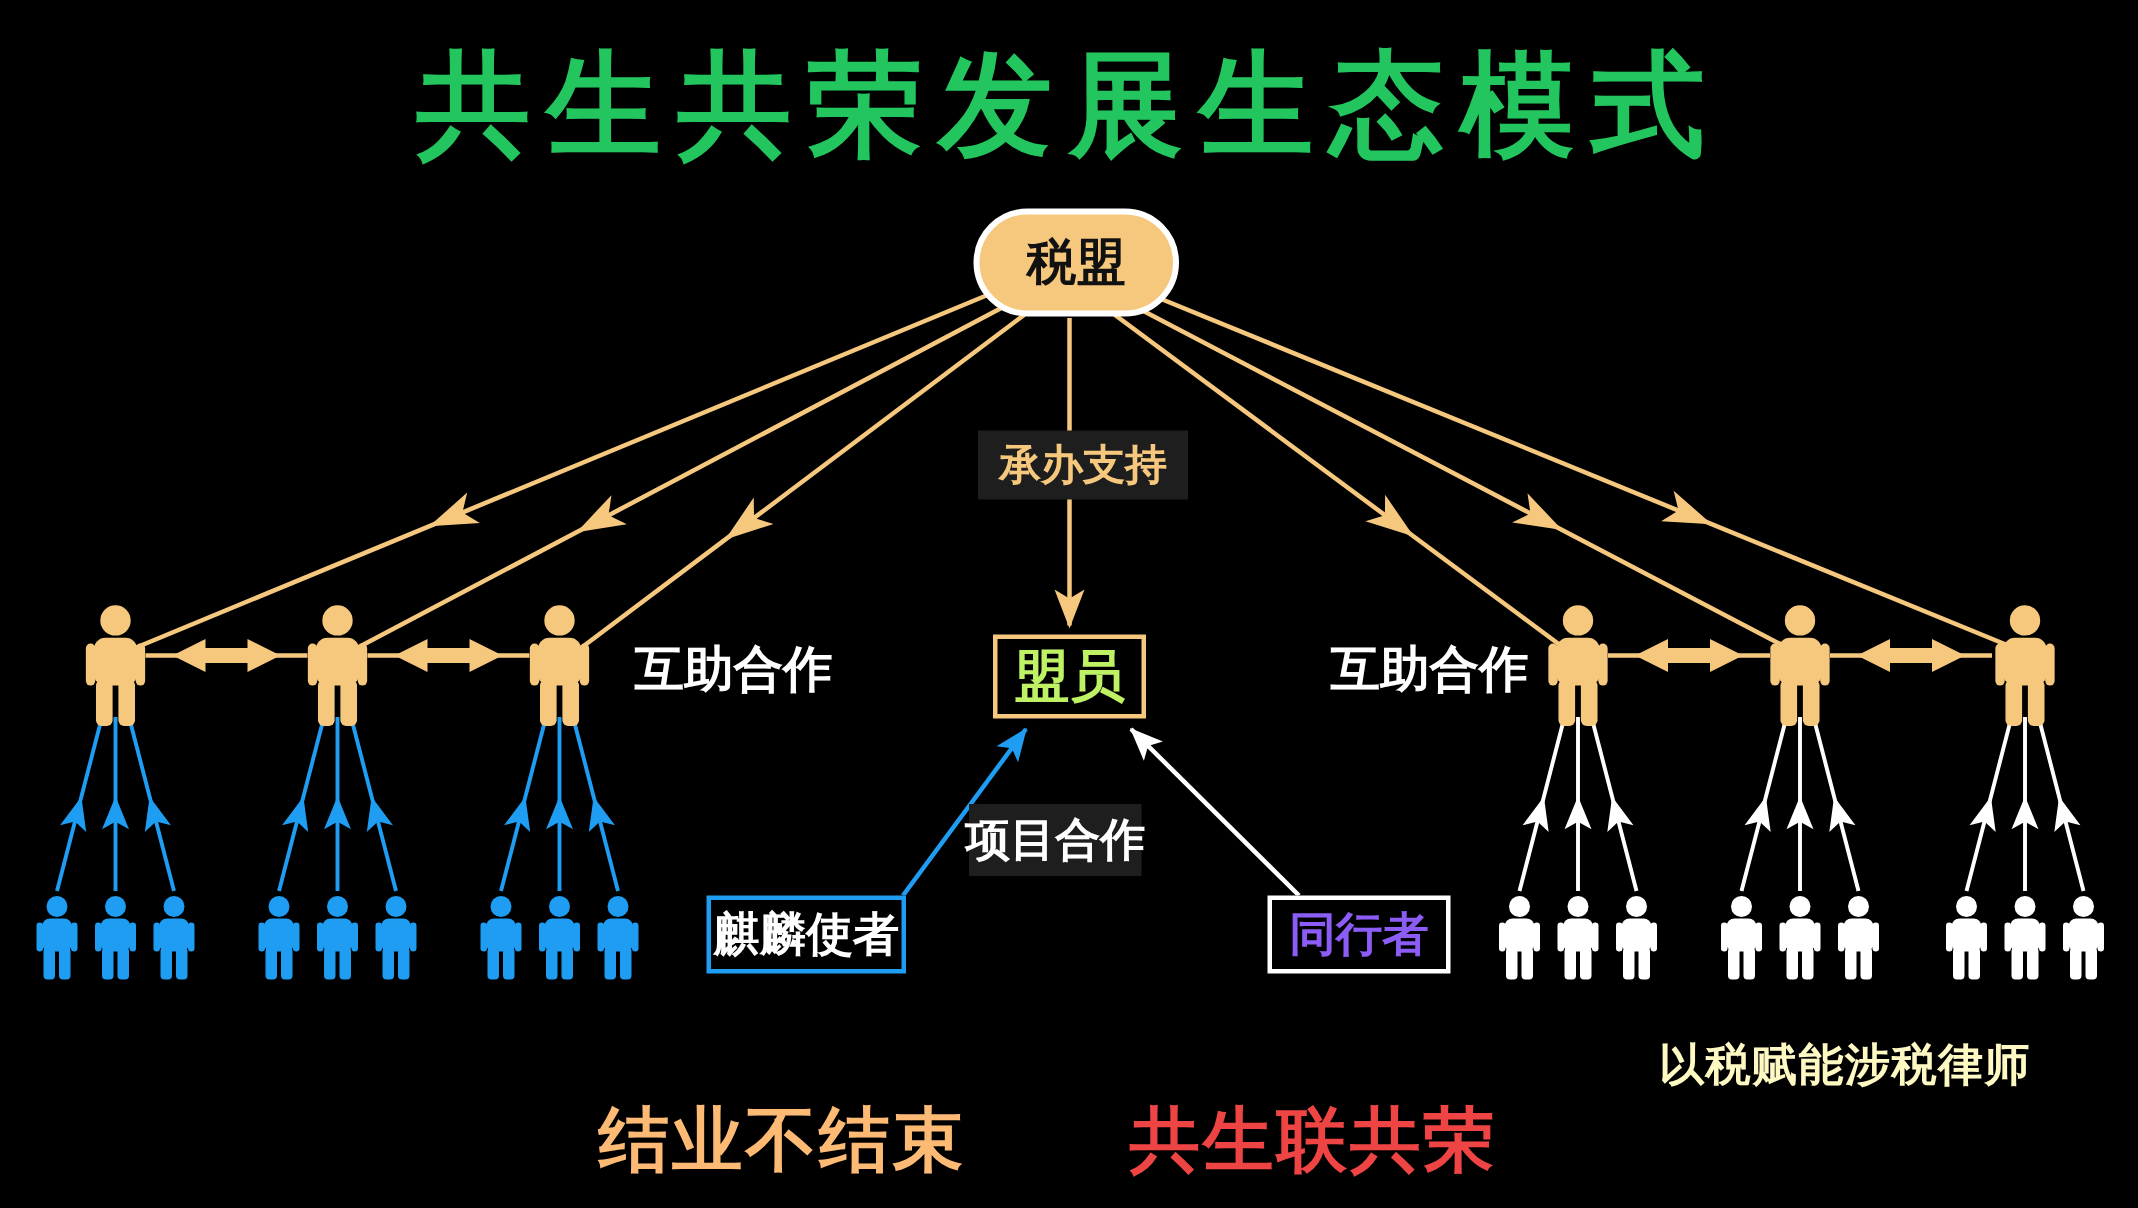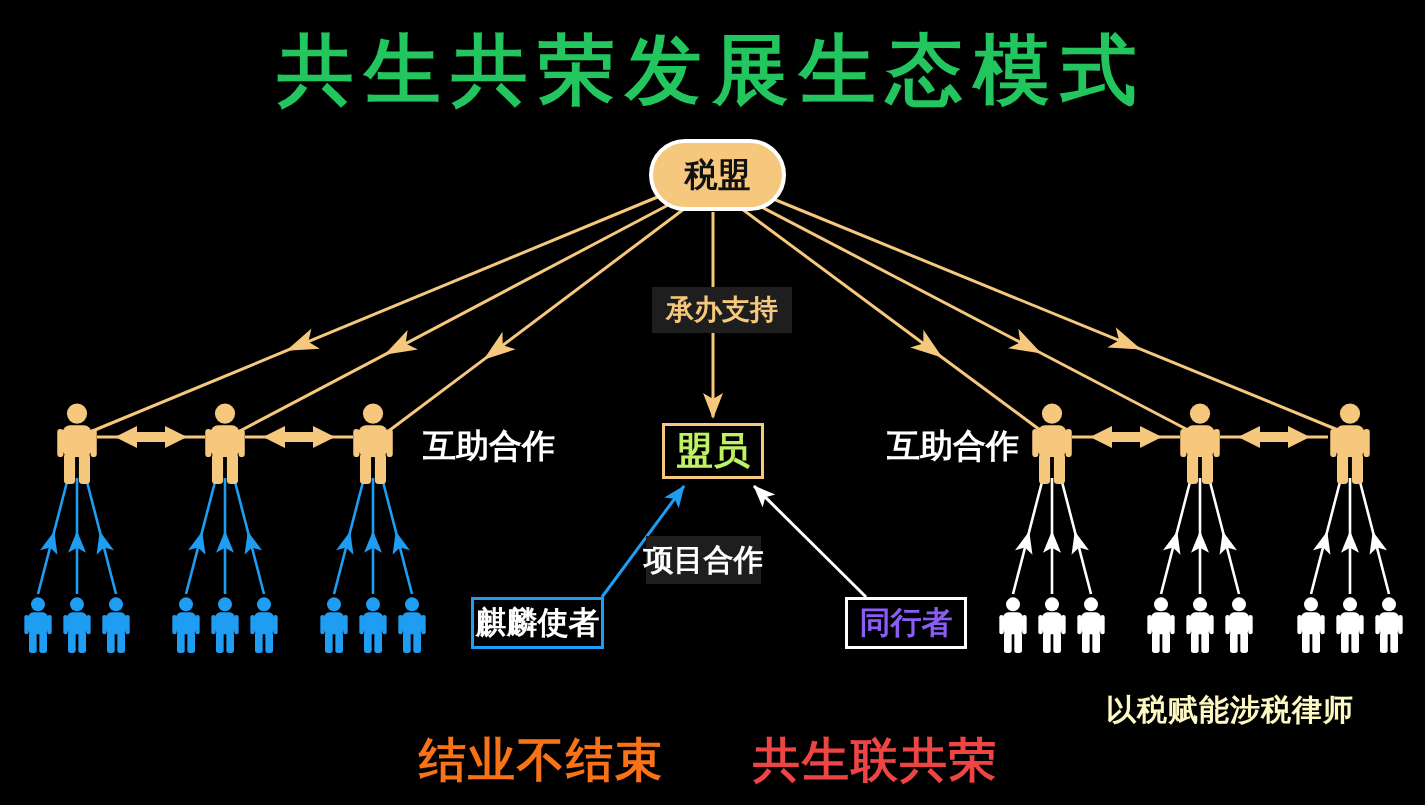--- a/index.html
+++ b/index.html
@@ -41,21 +41,21 @@
     left:471px;top:597px;width:133px;height:52px;
     background:#000;border:3px solid #1E9DF2;color:#fff;font-size:31px;
     display:flex;align-items:center;justify-content:center;box-sizing:border-box;
   }
   .companion-box{
     left:845px;top:597px;width:122px;height:52px;
     background:#000;border:3px solid #fff;color:#8b5cf6;font-size:31px;
     display:flex;align-items:center;justify-content:center;box-sizing:border-box;
   }
   .lawyers-lbl{left:1072px;top:690px;font-size:30px;color:#fef9c3;letter-spacing:1px;margin-left:34px;}
-  .footer-left{left:419px;top:729px;font-size:47px;color:#f97316;letter-spacing:2px;}
+  .footer-left{left:399px;top:729px;font-size:47px;color:#fdba74;letter-spacing:2px;}
   .footer-right{left:753px;top:729px;font-size:47px;color:#ef4444;letter-spacing:2px;}
 </style>
 </head>
 <body>
 
 <div class="stage">
 
   <svg width="1425" height="805" viewBox="0 0 1425 805">
     <defs>
       <symbol id="person" viewBox="0 0 60 84">

